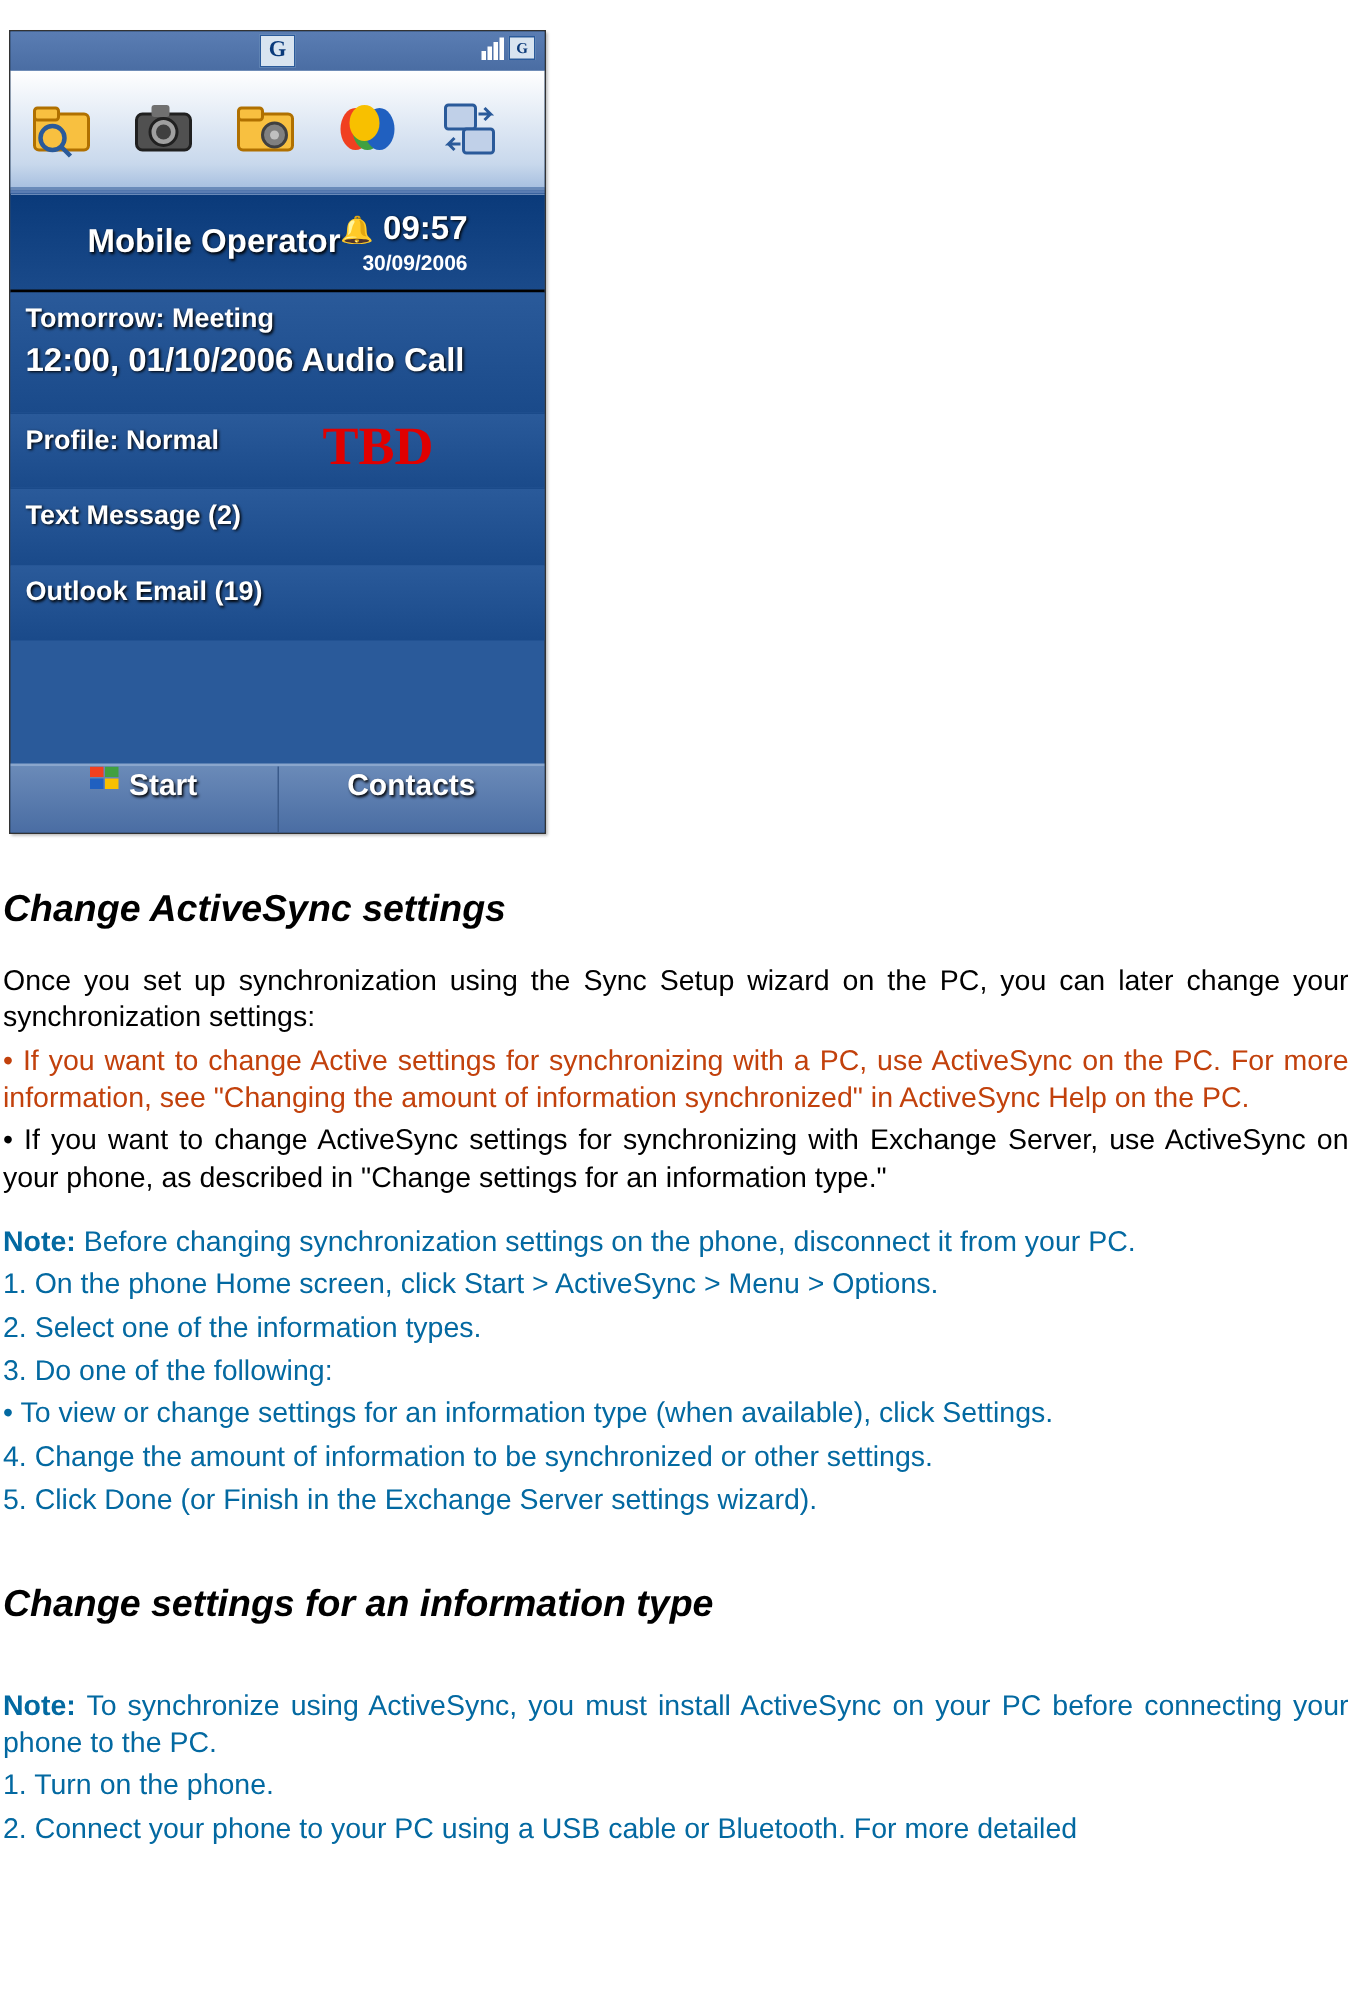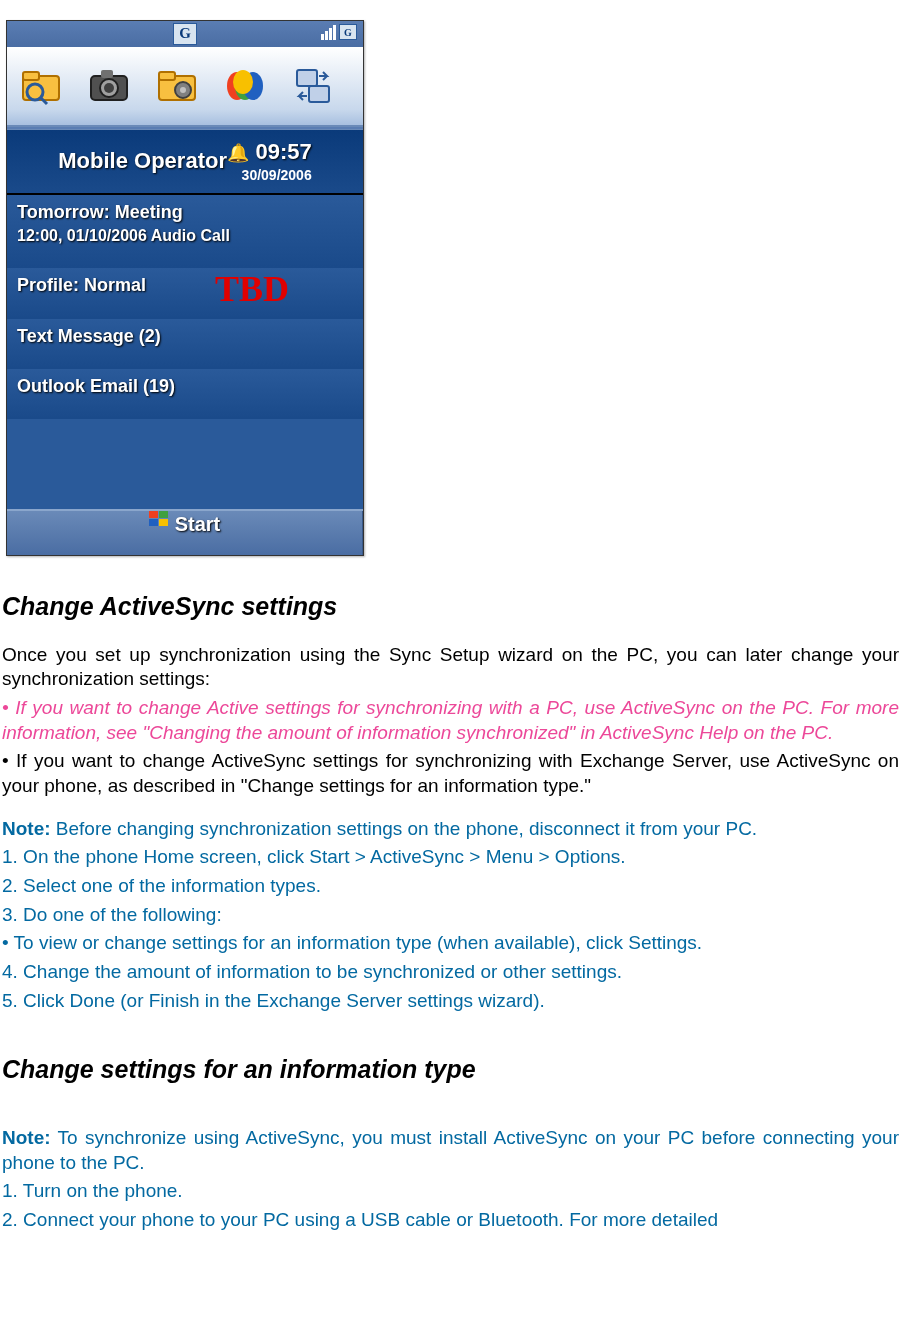--- a/index.html
+++ b/index.html
@@ -79,21 +79,21 @@
   .headerbar .bell { font-size:18px; margin-right:6px;}
   .row {
     padding: 6px 10px 20px 10px;
     color:#fff;
     font-size: 18px;
     font-weight: bold;
     border-bottom: 1px solid #1a4a8a;
     background: linear-gradient(#2a5a9a, #1a4a8a);
     text-shadow: 1px 1px 2px #000;
   }
-  .row .sub { font-size:16px; font-weight:bold; margin-top:2px;}
+  .row .sub { font-size:22px; font-weight:bold; margin-top:2px;}
   .row.profile { position:relative; }
   .tbd {
     position:absolute; left:208px; top:-2px;
     font-size:36px; font-weight:bold; color:#e00000;
     font-family: "Times New Roman", serif;
     text-shadow:none;
   }
   .softkeys {
     position:absolute; bottom:0; left:0; right:0;
     height:44px;
@@ -115,21 +115,21 @@
     font-weight: bold;
     margin: 34px 0 20px 2px;
     font-style: italic;
   }
   .body-text {
     margin: 16px 0 0 2px;
     font-size: 19px;
     text-align: justify;
   }
   .body-text p { margin: 0 0 4px 0; }
-  .red { color: #ec4899; font-style: italic; }
+  .red { color: #c2410c; }
   .blue { color: #0369a1; }
   .bold { font-weight: bold; }
 </style>
 </head>
 <body>
 
 <div class="page">
 
   <div class="phone">
     <div class="statusbar">
@@ -211,20 +211,23 @@
 
     <div class="softkeys">
       <div class="sk">
         <svg class="flag" viewBox="0 0 20 16">
             <rect x="0" y="0" width="9" height="7" fill="#f04020"></rect>
             <rect x="10" y="0" width="9" height="7" fill="#40a040"></rect>
             <rect x="0" y="8" width="9" height="7" fill="#2060c0"></rect>
             <rect x="10" y="8" width="9" height="7" fill="#f8c000"></rect>
           </svg>
         <span>Start</span>
+      </div>
+      <div class="sk">
+        <span>Contacts</span>
       </div>
     </div>
   </div>
 
   <h2 class="section">Change ActiveSync settings</h2>
   <div class="body-text">
     <p>Once you set up synchronization using the Sync Setup wizard on the PC, you can later change your synchronization settings:</p>
     <p class="red">• If you want to change Active settings for synchronizing with a PC, use ActiveSync on the PC. For more information, see "Changing the amount of information synchronized" in ActiveSync Help on the PC.</p>
     <p>• If you want to change ActiveSync settings for synchronizing with Exchange Server, use ActiveSync on your phone, as described in "Change settings for an information type."</p>
     <p style="height:10px"></p>

